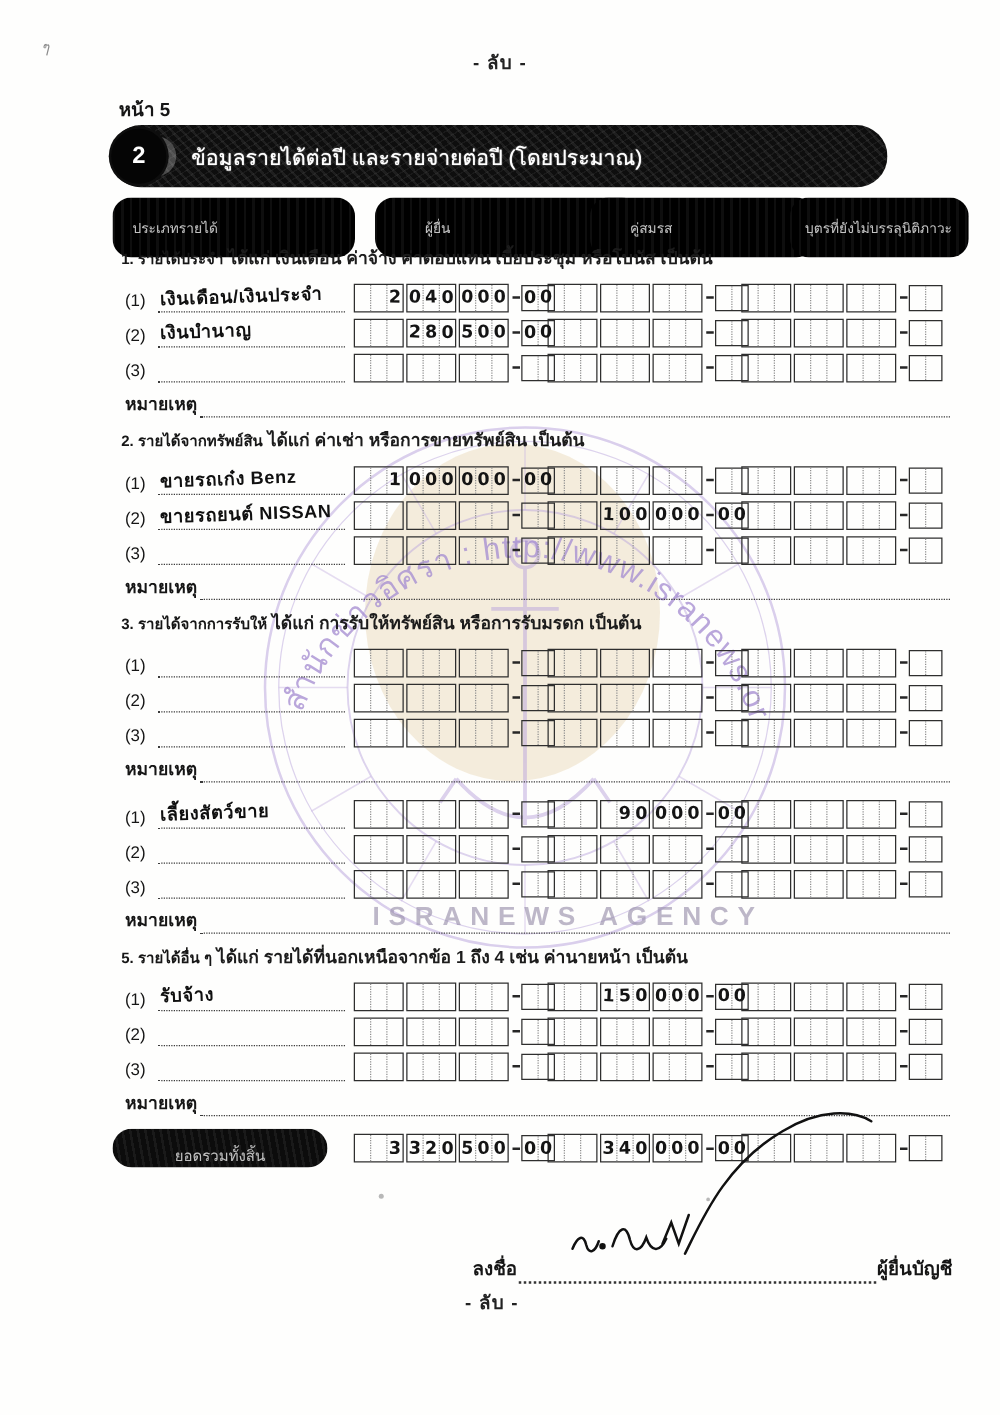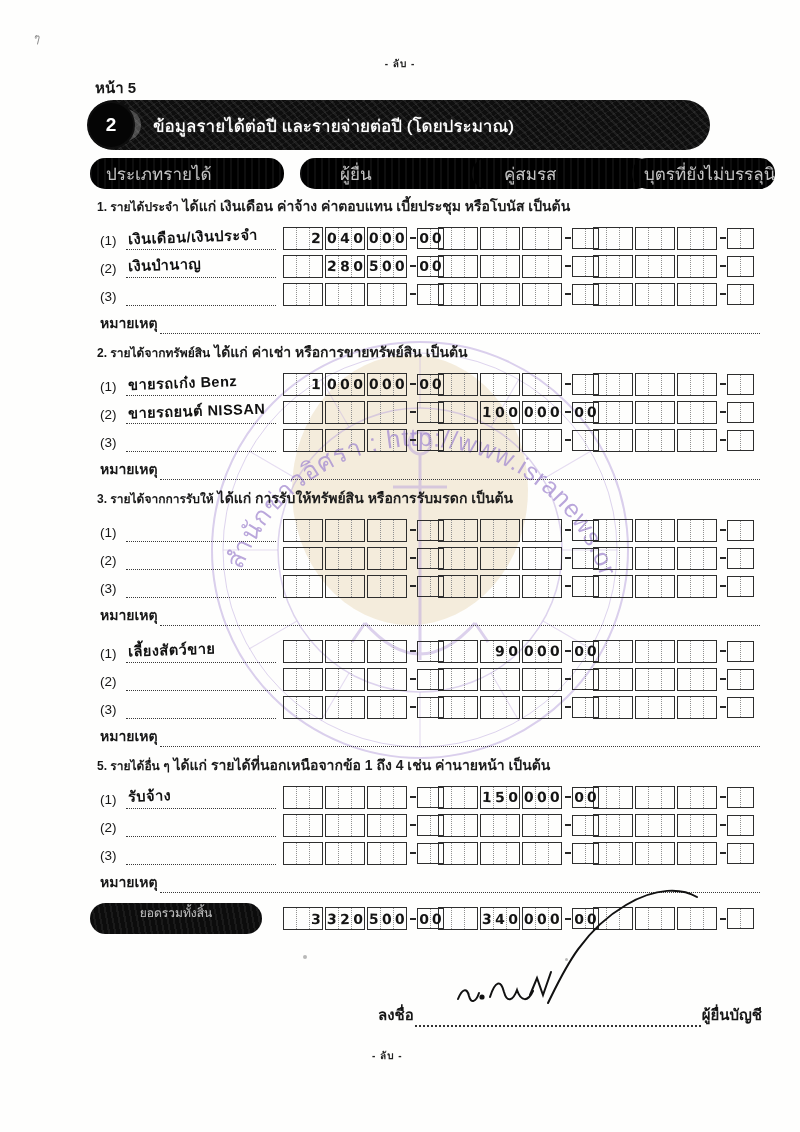--- a/index.html
+++ b/index.html
@@ -1,36 +1,36 @@
 <!DOCTYPE html>
 <html><head>
 <meta charset="utf-8">
 <style>
   html,body{margin:0;padding:0;background:#e8e8e8;}
   .page{position:relative;width:800px;height:1132px;background:#fefefd;overflow:hidden;
         font-family:"Liberation Sans","DejaVu Sans",sans-serif;color:#161616;}
   .abs{position:absolute;}
   
-  .secret{font-weight:bold;font-size:10px;color:#222;letter-spacing:1px;margin-top:18px;}
+  .secret{font-weight:bold;font-size:15px;color:#222;letter-spacing:1px;}
   .artifact{color:#8a8a8a;font-size:12px;transform:rotate(14deg);}
   .pagenum{font-weight:bold;font-size:15px;}
   
   .banner{left:88px;top:100px;width:622px;height:50px;border-radius:26px;background:#0e0e0e;
           background-image:repeating-linear-gradient(47deg,rgba(255,255,255,.07) 0 2px,transparent 2px 6px),
                            repeating-linear-gradient(-31deg,rgba(255,255,255,.05) 0 1px,transparent 1px 5px);
           display:flex;align-items:center;z-index:1;}
   .banner-num{width:44px;height:44px;margin-left:1px;border-radius:50%;background:#050505;
               box-shadow:0 0 0 2px #0e0e0e,14px 0 0 -6px rgba(255,255,255,.25);
               color:#fff;font-weight:bold;font-size:19px;display:flex;align-items:center;justify-content:center;}
   .banner-title{color:#fff;font-weight:normal;font-size:17px;margin-left:20px;filter:blur(.4px);
                 text-shadow:0 0 1px #fff;}
   
-  .pill{position:absolute;top:158px;height:31px;border-radius:15px;background:#0c0c0c;
+  .pill{position:absolute;top:158px;height:48px;border-radius:15px;background:#0c0c0c;
         background-image:repeating-linear-gradient(90deg,rgba(255,255,255,.05) 0 2px,transparent 2px 7px);
-        color:#e9e9e9;font-size:17px;display:flex;align-items:center;z-index:1;
+        color:#e9e9e9;font-size:11px;display:flex;align-items:center;z-index:1;
         filter:contrast(1.1);}
   .pill>span{filter:blur(.55px);opacity:.8;white-space:nowrap;overflow:hidden;}
   
   #sections{position:absolute;left:0;top:197px;width:800px;z-index:1;}
   .section{margin-bottom:9px;}
   .sec-h{margin-left:97px;font-size:14px;line-height:19px;margin-bottom:5px;}
   .sec-h b{font-size:12px;}
   .sec-h span{font-weight:600;color:#1c1c1c;}
   .row{margin-left:100px;height:28px;display:flex;align-items:flex-end;}
   .idx{width:26px;font-size:13.5px;padding-bottom:2px;}
@@ -45,21 +45,21 @@
   .hwch{font-size:14px;font-weight:bold;color:#141414;font-family:"DejaVu Sans",sans-serif;}
   .dashx{width:6px;height:2px;background:#262626;margin:0 1px;flex:none;}
   .decb{display:flex;border:1.7px solid #2e2e2e;height:19px;}
   .noteline{margin-left:100px;margin-top:6px;display:flex;align-items:flex-end;width:660px;}
   .notelabel{font-weight:bold;font-size:14px;margin-right:2px;}
   .notedots{flex:1;border-bottom:1.6px dotted #3a3a3a;height:14px;}
   
   .totals{left:90px;top:903px;display:flex;align-items:center;z-index:1;}
   .total-pill{width:172px;height:31px;border-radius:16px;background:#0c0c0c;
               background-image:repeating-linear-gradient(80deg,rgba(255,255,255,.06) 0 2px,transparent 2px 6px);
-              color:#eee;font-size:12px;display:flex;align-items:flex-start;justify-content:center;}
+              color:#eee;font-size:12px;display:flex;align-items:flex-end;justify-content:center;}
   .total-pill>span{filter:blur(.55px);opacity:.8;}
   #totGroups{display:flex;margin-left:21px;}
   
   .signline{left:378px;top:1003px;width:384px;display:flex;align-items:flex-end;z-index:2;
             font-weight:bold;font-size:15px;}
   .signdots{flex:1;border-bottom:2px dotted #333;height:12px;margin:0 1px;}
   
   .emblem{left:185px;top:325px;z-index:0;}
   .isra{left:298px;top:722px;z-index:2;font-size:21px;font-weight:bold;letter-spacing:7px;
         color:rgba(148,138,168,.62);}
@@ -1422,20 +1422,21 @@
           </div>
           <div class="dashx"></div>
           <div class="decb">
             <div class="cellx"></div>
             <div class="cellx"></div>
           </div>
         </div>
       </div>
   </div>
 
+  <div class="abs isra">ISRANEWS AGENCY</div>
 
   <svg class="abs sigsvg" width="300" height="145" viewBox="0 0 300 145">
     <g stroke="#111" stroke-width="2" fill="none" stroke-linecap="round">
       <path d="M118,131 C132,103 150,60 196,33 C226,15 252,16 267,25"></path>
       <path d="M28,127 c4,-10 9,-12 11,-3 c2,8 7,6 10,-3"></path>
       <circle cx="52" cy="125" r="1.6" fill="#111"></circle>
       <path d="M60,125 c5,-16 11,-18 14,-5 c3,11 9,9 13,-2 c4,12 11,12 16,1"></path>
       <path d="M100,123 l7,-17 l6,17 l8,-23"></path>
     </g>
   </svg>

